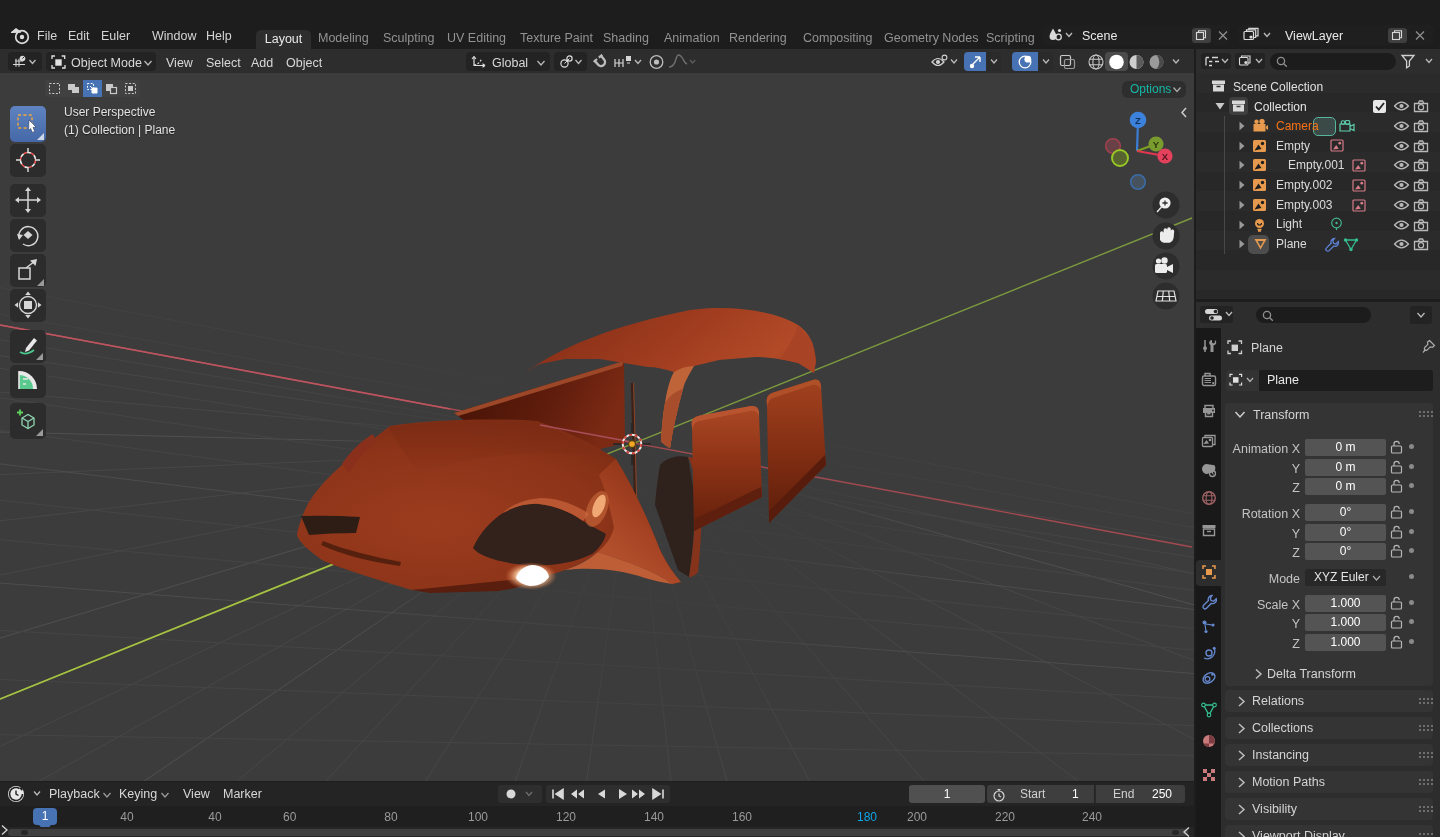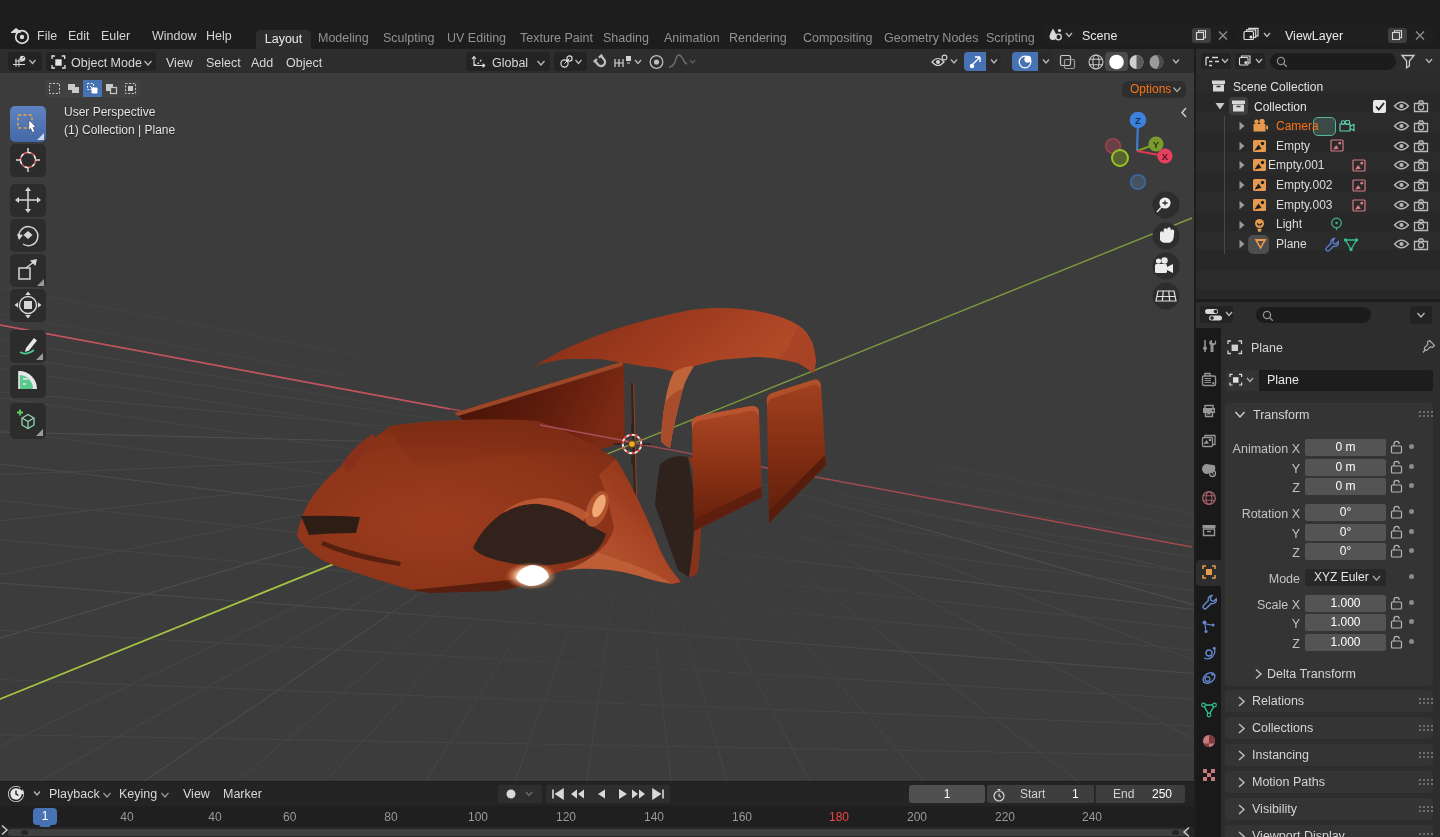--- a/index.html
+++ b/index.html
@@ -447,21 +447,21 @@
       <g>
         <path d="M61,4 h7 v3 h-3 v4 h-4 z" fill="#c9c9c9"></path>
         <rect x="65.5" y="7.5" width="6" height="6" fill="none" stroke="#c9c9c9" stroke-width="1.2"></rect>
       </g>
       <g>
         <rect x="80.5" y="3.5" width="10" height="10" fill="none" stroke="#c9c9c9" stroke-width="1" stroke-dasharray="2,1.6"></rect>
         <rect x="83" y="6" width="5" height="5" fill="#c9c9c9"></rect>
       </g>
     </svg>
 
-    <div class="abs" style="left:1122px;top:6px;width:64px;height:17px;background:#2e2e2e;border-radius:6px;color:#f97316;font-size:12px;text-align:left;padding:1px 0 0 8px">Options</div>
+    <div class="abs" style="left:1122px;top:6px;width:64px;height:17px;background:#2e2e2e;border-radius:6px;color:#14b8a6;font-size:12px;text-align:left;padding:1px 0 0 8px">Options</div>
     <svg class="abs" style="left:1172px;top:11px" width="10" height="8" viewBox="0 0 10 8">
         <path d="M1.5,1.5 l3.5,4 3.5,-4" stroke="#aaa" stroke-width="1.3" fill="none"></path>
       </svg>
 
     <div class="toolbtn" style="top:31px;height:36px;background:linear-gradient(#5f83c0,#4568a8);"></div>
     <div class="toolbtn" style="top:69px"></div>
     <div class="toolbtn" style="top:109px"></div>
     <div class="toolbtn" style="top:144px"></div>
     <div class="toolbtn" style="top:179px"></div>
     <div class="toolbtn" style="top:214px"></div>
@@ -639,21 +639,21 @@
         <circle cx="8" cy="8.2" r="2.6" fill="none" stroke="#b9b9b9" stroke-width="1.2"></circle>
       </svg>
       <svg class="abs" style="left:42px;top:111px" width="8" height="10" viewBox="0 0 8 10">
         <path d="M1.5,0.8 l5,4.2 -5,4.2 z" fill="#9a9a9a"></path>
       </svg>
       <svg class="abs" style="left:56px;top:109px" width="15" height="14" viewBox="0 0 15 14">
         <rect x="1" y="1" width="13" height="12" rx="1.5" fill="#e79a4e"></rect>
         <path d="M2.5,11.5 l4,-6 3,4.5 z" fill="#1e1e1e"></path>
         <circle cx="10.5" cy="4.5" r="1.7" fill="#1e1e1e"></circle>
       </svg>
-      <div class="abs" style="left:72px;top:109px;color:#dcdcdc;font-size:12px">Empty.001</div>
+      <div class="abs" style="left:92px;top:109px;color:#dcdcdc;font-size:12px">Empty.001</div>
       <svg class="abs" style="left:197px;top:109px" width="17" height="14" viewBox="0 0 17 14">
         <path d="M1.5,7 q7,-7.6 14,0 q-7,7.6 -14,0 z" fill="none" stroke="#b9b9b9" stroke-width="1.2"></path>
         <circle cx="8.5" cy="7" r="2.1" fill="#b9b9b9"></circle>
       </svg>
       <svg class="abs" style="left:217px;top:109px" width="16" height="14" viewBox="0 0 16 14">
         <path d="M1.5,4.5 h13 v8 h-13 z M5,4.5 l1.5,-2.5 h3 L11,4.5" fill="none" stroke="#b9b9b9" stroke-width="1.3"></path>
         <circle cx="8" cy="8.2" r="2.6" fill="none" stroke="#b9b9b9" stroke-width="1.2"></circle>
       </svg>
       <svg class="abs" style="left:42px;top:131px" width="8" height="10" viewBox="0 0 8 10">
         <path d="M1.5,0.8 l5,4.2 -5,4.2 z" fill="#9a9a9a"></path>
@@ -1144,21 +1144,21 @@
 
     <div class="abs" style="left:0;top:24px;width:1194px;height:21px;background:#1f1f1f"></div>
     <div class="abs" style="left:107px;top:28px;width:40px;text-align:center;color:#9a9a9a;font-size:12px">40</div>
       <div class="abs" style="left:195px;top:28px;width:40px;text-align:center;color:#9a9a9a;font-size:12px">40</div>
       <div class="abs" style="left:283px;top:28px;width:40px;color:#9a9a9a;font-size:12px">60</div>
       <div class="abs" style="left:371px;top:28px;width:40px;text-align:center;color:#9a9a9a;font-size:12px">80</div>
       <div class="abs" style="left:458px;top:28px;width:40px;text-align:center;color:#9a9a9a;font-size:12px">100</div>
       <div class="abs" style="left:546px;top:28px;width:40px;text-align:center;color:#9a9a9a;font-size:12px">120</div>
       <div class="abs" style="left:634px;top:28px;width:40px;text-align:center;color:#9a9a9a;font-size:12px">140</div>
       <div class="abs" style="left:722px;top:28px;width:40px;text-align:center;color:#9a9a9a;font-size:12px">160</div>
-      <div class="abs" style="left:809px;top:28px;width:40px;text-align:right;color:#ef4444;font-size:12px">180</div>
+      <div class="abs" style="left:847px;top:28px;width:40px;text-align:center;color:#0ea5e9;font-size:12px">180</div>
       <div class="abs" style="left:897px;top:28px;width:40px;text-align:center;color:#9a9a9a;font-size:12px">200</div>
       <div class="abs" style="left:985px;top:28px;width:40px;text-align:center;color:#9a9a9a;font-size:12px">220</div>
       <div class="abs" style="left:1072px;top:28px;width:40px;text-align:center;color:#9a9a9a;font-size:12px">240</div>
     <div class="abs" style="left:33px;top:26px;width:24px;height:17px;background:#4772b3;border-radius:4px;color:#fff;text-align:center;font-size:12px;padding-top:1px">1</div>
     <svg class="abs" style="left:39px;top:43px" width="12" height="6" viewBox="0 0 12 6">
         <path d="M0,0 h12 l-4.5,5 q-1.5,1.5 -3,0 z" fill="#4772b3"></path>
       </svg>
 
     <div class="abs" style="left:0;top:45px;width:1194px;height:10px;background:#262626"></div>
     <div class="abs" style="left:8px;top:47px;width:1180px;height:7px;background:#3f3f3f;border-radius:3.5px"></div>

